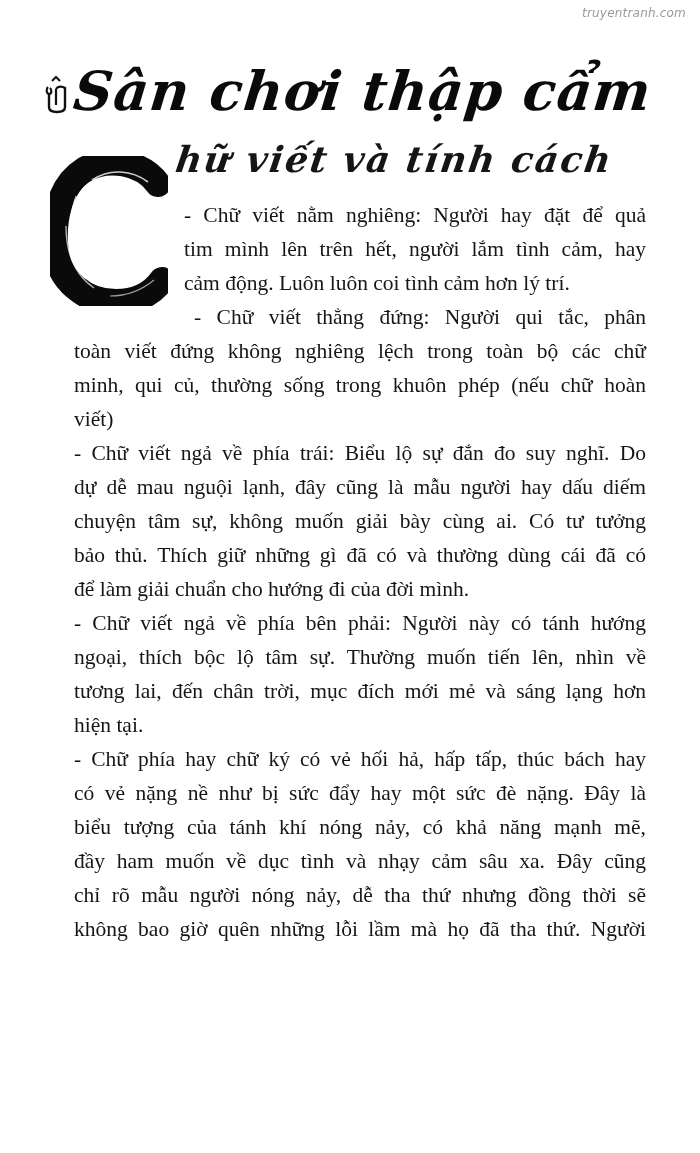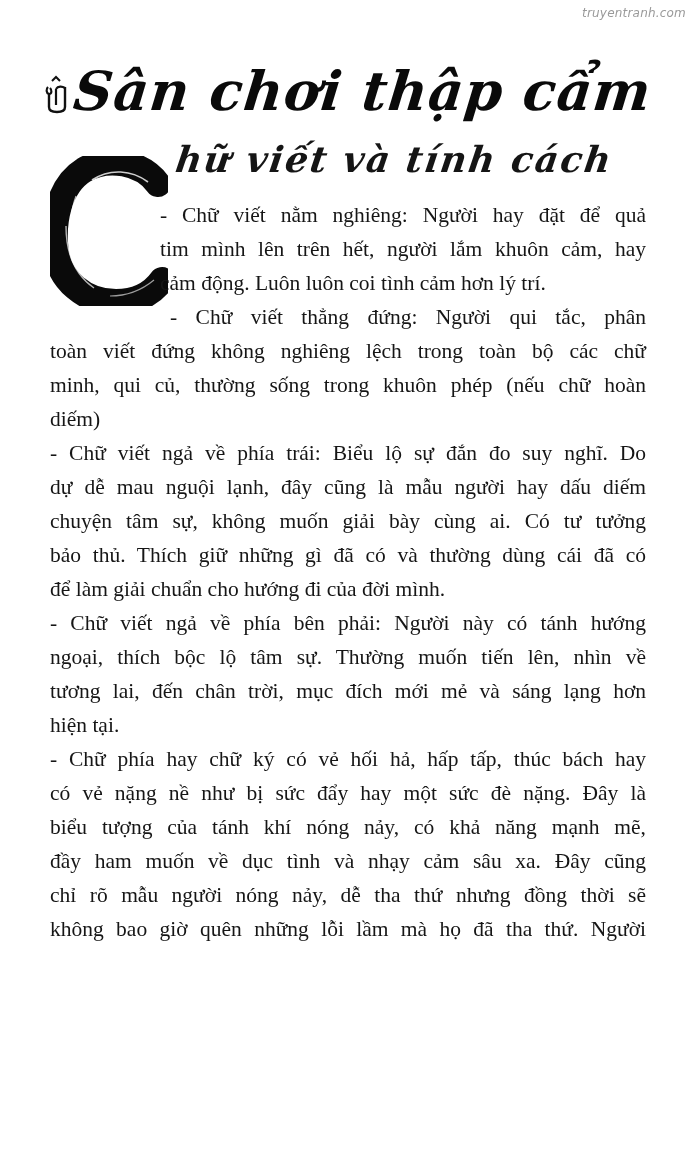--- a/index.html
+++ b/index.html
@@ -75,20 +75,21 @@
       font-size: 21.5px;
       line-height: 34px;
       color: #161616;
       text-align: justify;
     }
     .line {
       display: block;
       white-space: nowrap;
       text-align-last: justify;
       height: 34px;
+      margin-left: 24px;
     }
     .line.last {
       text-align-last: left;
     }
     .indent-drop { padding-left: 110px; }
     .indent-para { padding-left: 120px; }
   </style>
 </head>
 <body>
 
@@ -110,26 +111,26 @@
     <path d="M98 26 C82 14 60 12 42 24" fill="none" stroke="#ffffff" stroke-width="1.6" opacity="0.8"></path>
     <path d="M16 70 C16 96 24 118 44 132" fill="none" stroke="#ffffff" stroke-width="1.4" opacity="0.7"></path>
     <path d="M26 40 C20 56 20 74 22 90" fill="none" stroke="#ffffff" stroke-width="1.2" opacity="0.7"></path>
     <path d="M60 140 C78 140 92 134 104 124" fill="none" stroke="#ffffff" stroke-width="1.2" opacity="0.6"></path>
   </svg>
 
   <div class="subtitle">hữ viết và tính cách</div>
 
   <div class="body-text">
     <span class="line indent-drop">- Chữ viết nằm nghiêng: Người hay đặt để quả</span>
-    <span class="line indent-drop">tim mình lên trên hết, người lắm khuôn cảm, hay</span>
+    <span class="line indent-drop">tim mình lên trên hết, người lắm tình cảm, hay</span>
     <span class="line indent-drop last">cảm động. Luôn luôn coi tình cảm hơn lý trí.</span>
     <span class="line indent-para">- Chữ viết thẳng đứng: Người qui tắc, phân</span>
     <span class="line">toàn viết đứng không nghiêng lệch trong toàn bộ các chữ</span>
     <span class="line">minh, qui củ, thường sống trong khuôn phép (nếu chữ hoàn</span>
-    <span class="line last">diếm)</span>
+    <span class="line last">viết)</span>
     <span class="line">- Chữ viết ngả về phía trái: Biểu lộ sự đắn đo suy nghĩ. Do</span>
     <span class="line">dự dễ mau nguội lạnh, đây cũng là mẫu người hay dấu diếm</span>
     <span class="line">chuyện tâm sự, không muốn giải bày cùng ai. Có tư tưởng</span>
     <span class="line">bảo thủ. Thích giữ những gì đã có và thường dùng cái đã có</span>
     <span class="line last">để làm giải chuẩn cho hướng đi của đời mình.</span>
     <span class="line">- Chữ viết ngả về phía bên phải: Người này có tánh hướng</span>
     <span class="line">ngoại, thích bộc lộ tâm sự. Thường muốn tiến lên, nhìn về</span>
     <span class="line">tương lai, đến chân trời, mục đích mới mẻ và sáng lạng hơn</span>
     <span class="line last">hiện tại.</span>
     <span class="line">- Chữ phía hay chữ ký có vẻ hối hả, hấp tấp, thúc bách hay</span>

